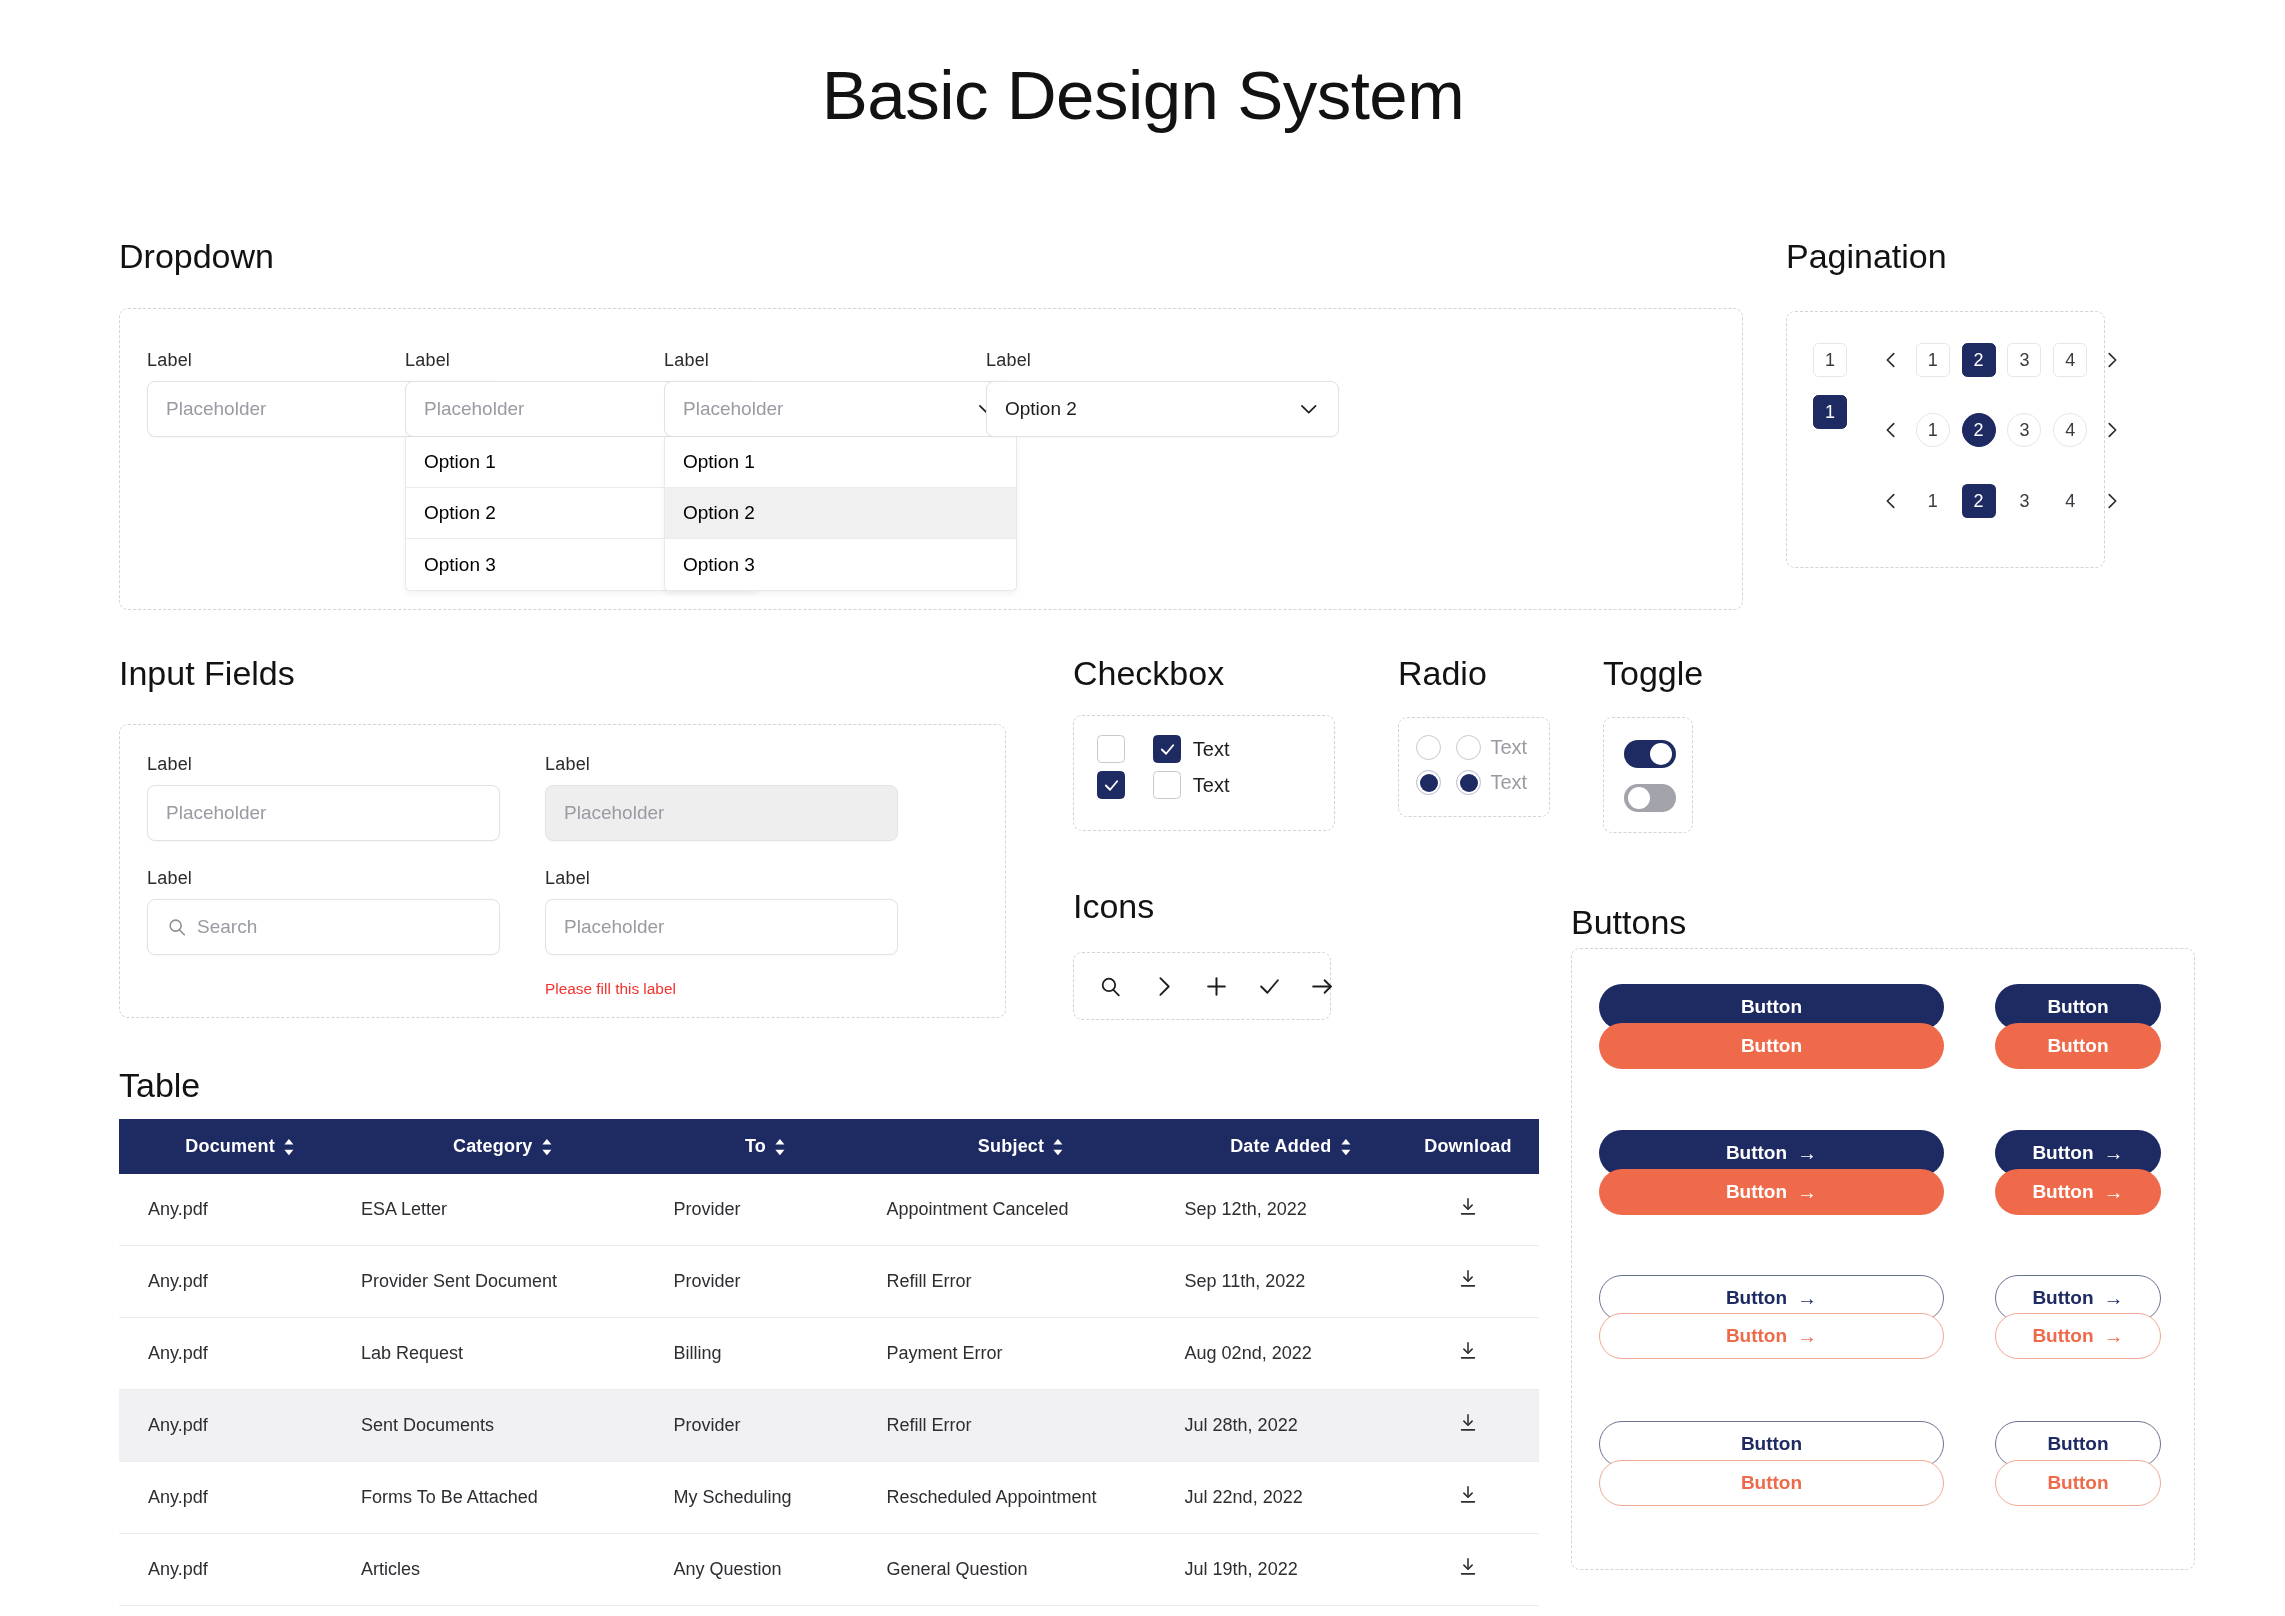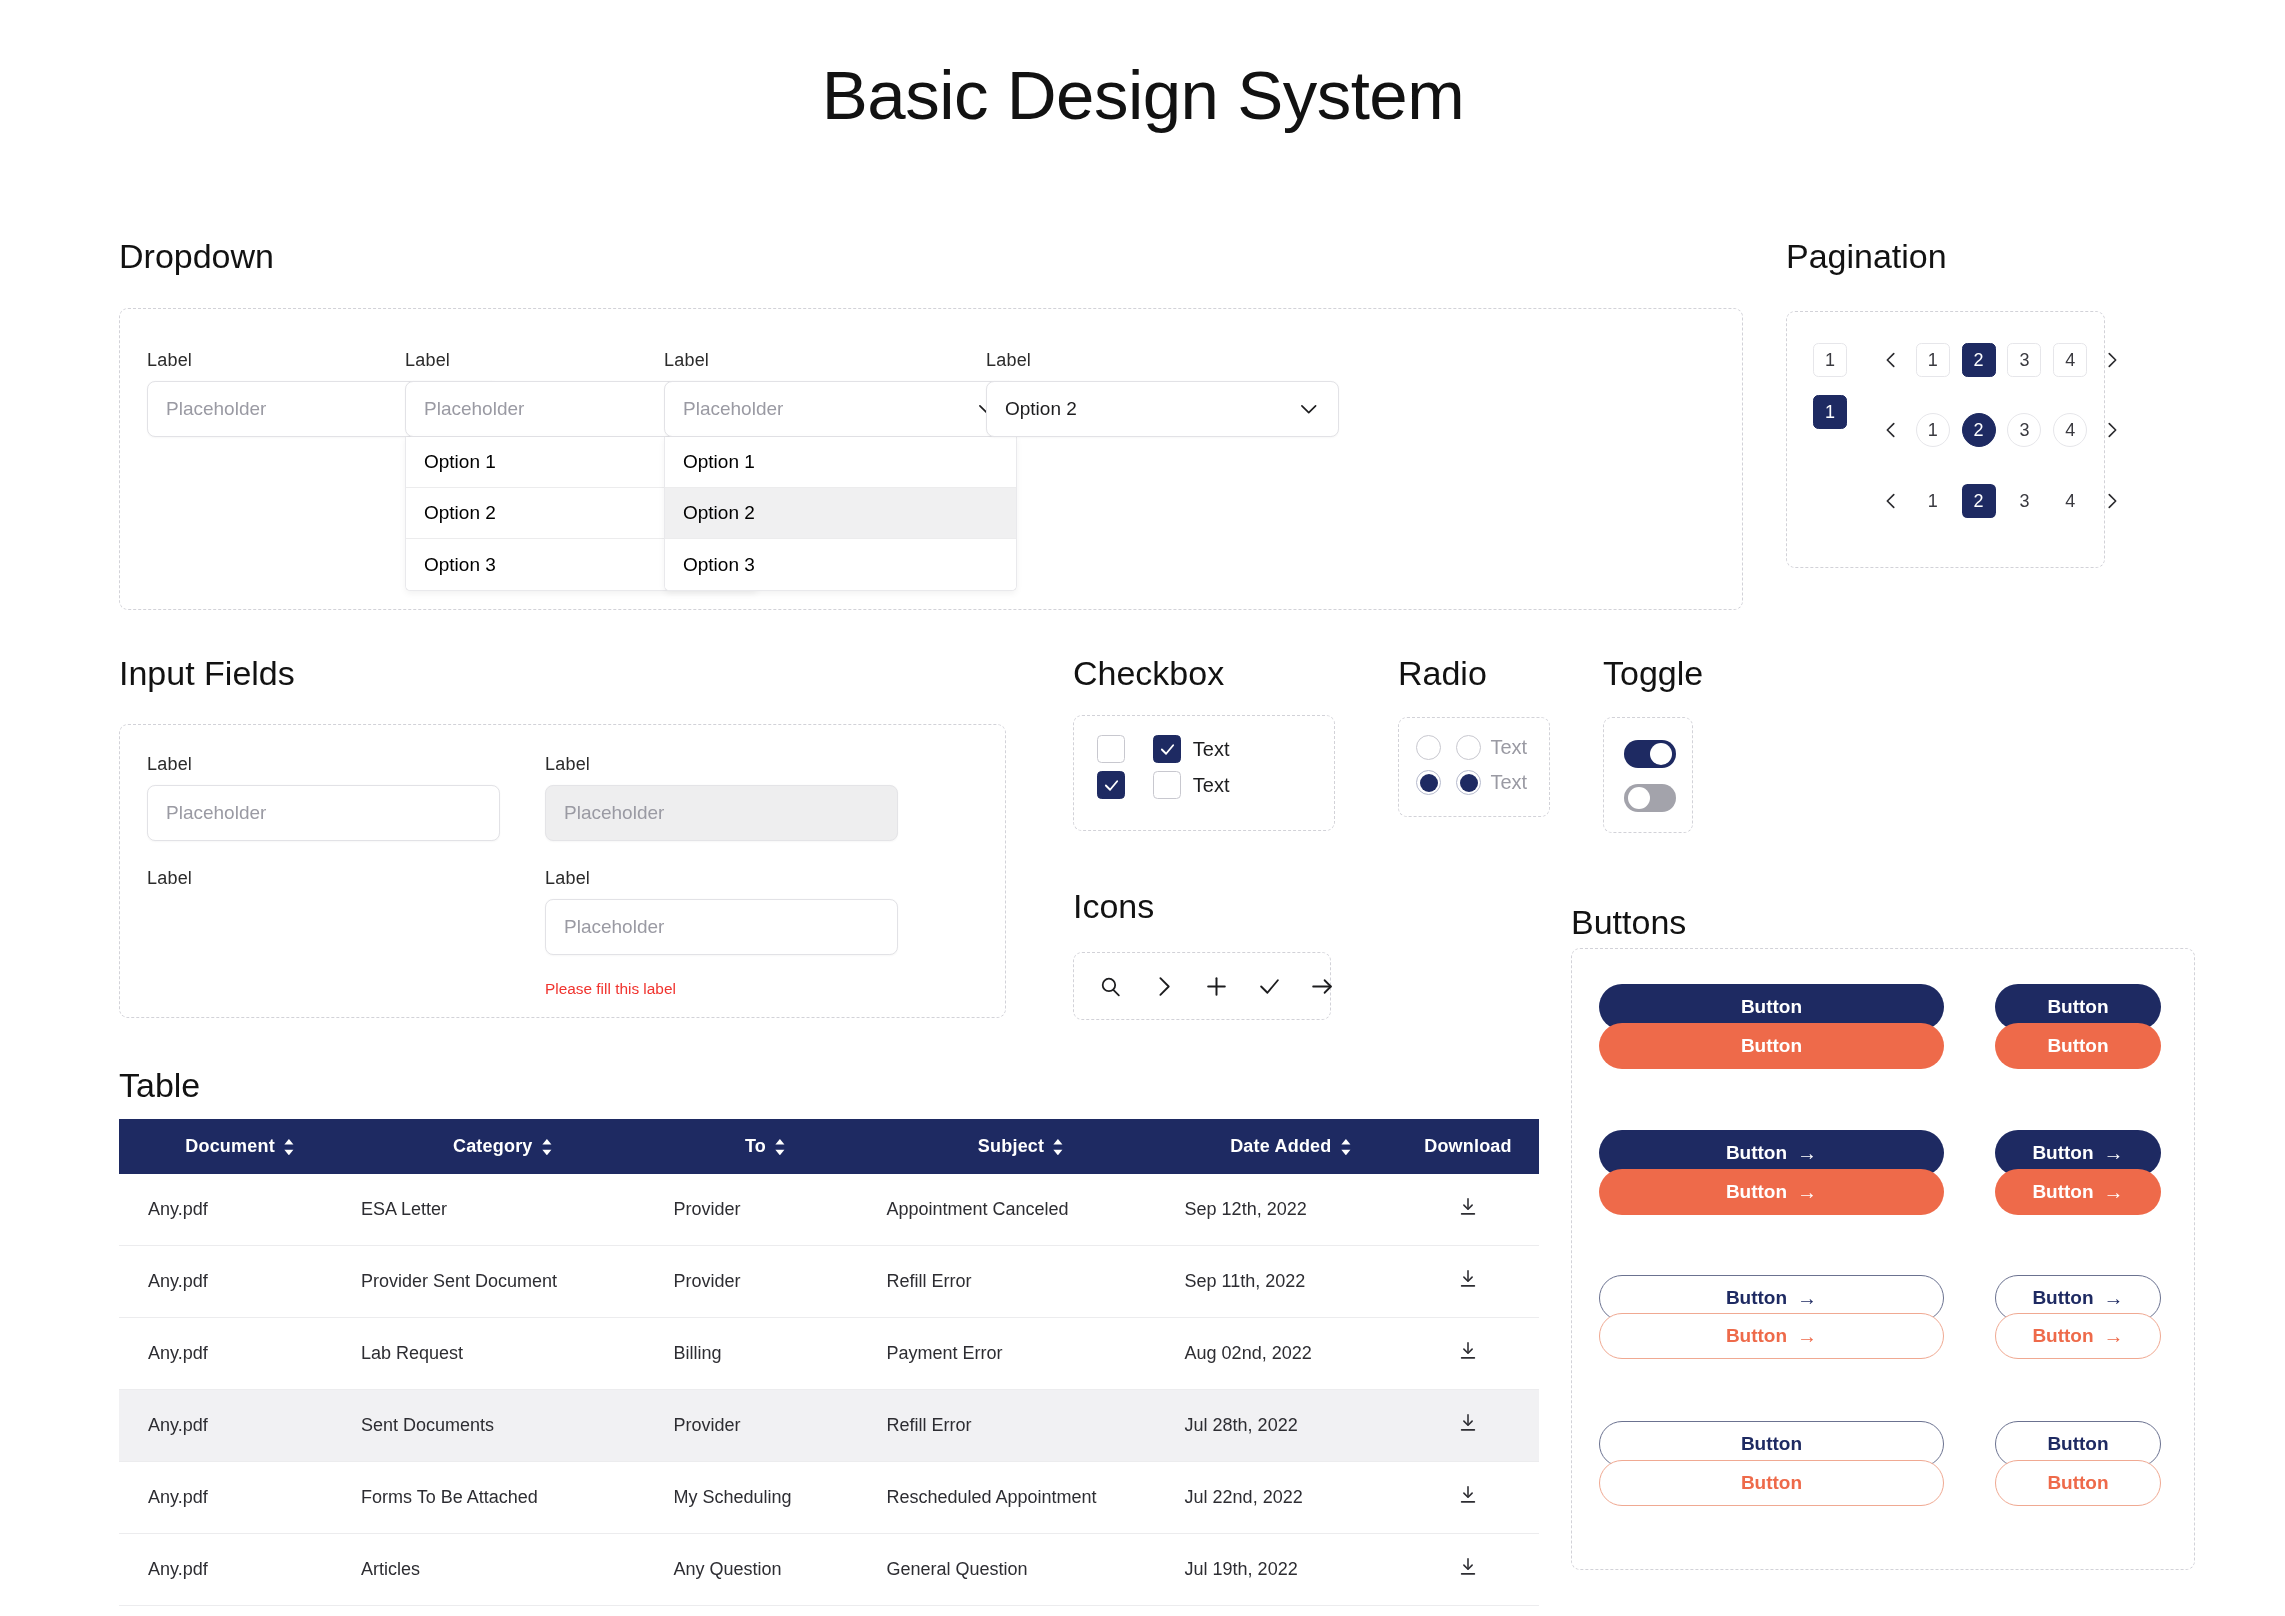--- a/index.html
+++ b/index.html
@@ -234,20 +234,27 @@
         </div>
       </div>
       <div class="in-col" style="position:absolute; left:545px; top:754px;">
         <div class="fld-label">Label</div>
         <div class="ctrl disabled">
           <span class="val">Placeholder</span>
         </div>
       </div>
       <div class="in-col" style="position:absolute; left:147px; top:868px;">
         <div class="fld-label">Label</div>
+        <div class="ctrl">
+          <span class="srch-ico"><svg width="22" height="22" viewBox="0 0 24 24" fill="none" stroke="#8d8d96" stroke-width="1.7" stroke-linecap="round">
+              <circle cx="10.5" cy="10.5" r="6"></circle>
+              <line x1="15" y1="15.5" x2="20" y2="20.5"></line>
+            </svg></span>
+          <span class="val">Search</span>
+        </div>
       </div>
       <div class="in-col" style="position:absolute; left:545px; top:868px;">
         <div class="fld-label">Label</div>
         <div class="ctrl">
           <span class="val">Placeholder</span>
         </div>
         <div class="err">Please fill this label</div>
       </div>
     </div>
 

